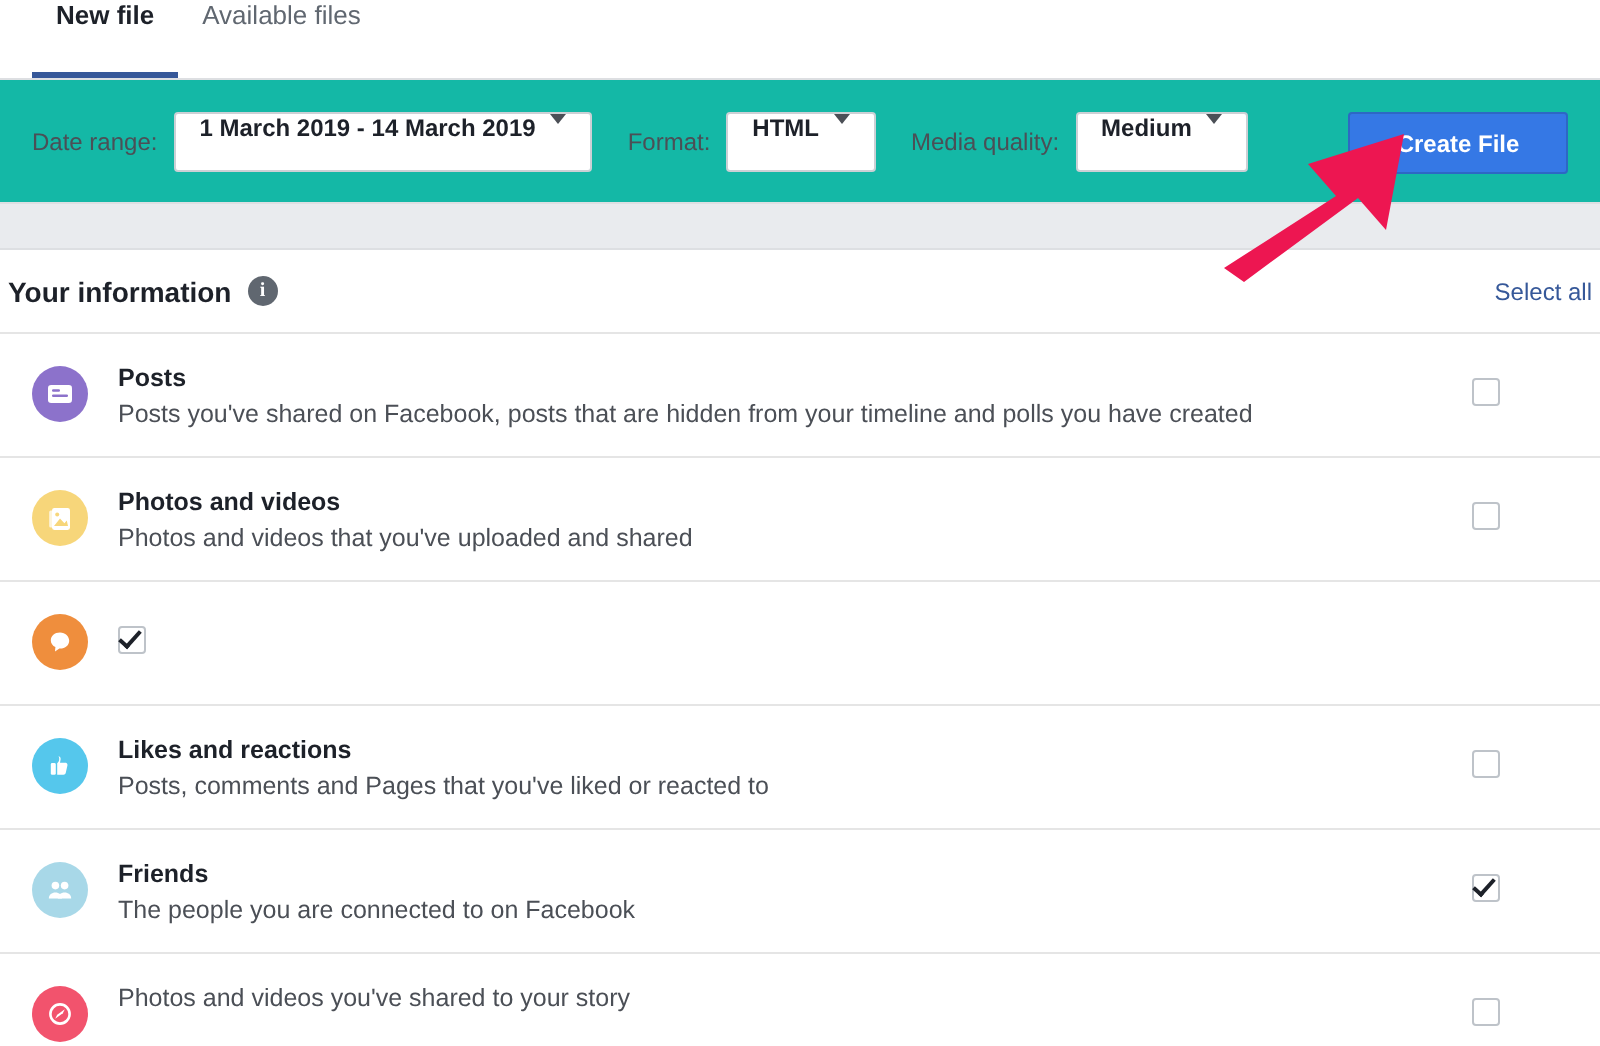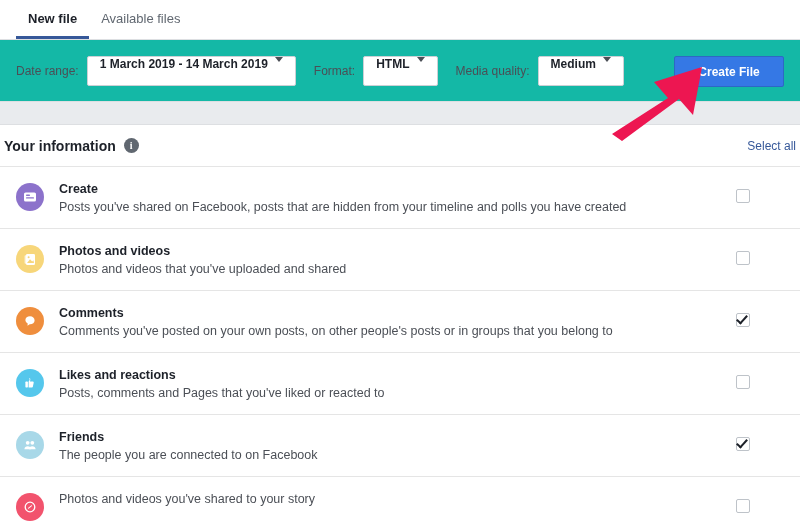--- a/index.html
+++ b/index.html
@@ -21,21 +21,21 @@
     height: 40px;
     background: #ffffff;
     border-bottom: 1px solid #dddfe2;
     display: flex;
     align-items: stretch;
     padding-left: 16px;
     box-sizing: border-box;
   }
   .tab {
     display: flex;
-    align-items: center;
+    align-items: flex-start;
     padding: 0 12px;
     font-size: 13px;
     color: #606770;
     box-sizing: border-box;
     border-bottom: 3px solid transparent;
     cursor: pointer;
     white-space: nowrap;
   }
   .tab.active {
     color: #1d2129;
@@ -265,21 +265,21 @@
 
   <div class="row">
     <div class="row-icon" style="background:#8c72cb">
       <svg width="16" height="16" viewBox="0 0 16 16" aria-hidden="true">
         <rect x="2" y="3.5" width="12" height="9" rx="1.6" fill="#ffffff"></rect>
         <rect x="4" y="5.6" width="4" height="1.3" rx="0.6" fill="#8c72cb"></rect>
         <rect x="4" y="8.2" width="8" height="1.3" rx="0.6" fill="#8c72cb"></rect>
       </svg>
     </div>
     <div class="row-text">
-      <div class="row-title">Create</div>
+      <div class="row-title">Posts</div>
       <div class="row-desc">Posts you've shared on Facebook, posts that are hidden from your timeline and polls you have created</div>
     </div>
     <div class="row-check"></div>
   </div>
 
   <div class="row">
     <div class="row-icon" style="background:#f7d67a">
       <svg width="16" height="16" viewBox="0 0 16 16" aria-hidden="true">
         <rect x="4" y="3" width="9" height="11" rx="1.2" fill="#ffffff"></rect>
         <rect x="2.6" y="4.2" width="2" height="8.6" rx="0.8" fill="#ffffff" opacity="0.75"></rect>
@@ -292,24 +292,20 @@
       <div class="row-desc">Photos and videos that you've uploaded and shared</div>
     </div>
     <div class="row-check"></div>
   </div>
 
   <div class="row">
     <div class="row-icon" style="background:#ef8e3d">
       <svg width="16" height="16" viewBox="0 0 16 16" aria-hidden="true">
         <path d="M8 3.2c-2.7 0-4.6 1.7-4.6 3.9 0 1.5.9 2.8 2.3 3.4l-.2 2.3 2.2-1.5c.1 0 .2 0 .3 0 2.7 0 4.6-1.7 4.6-3.9S10.7 3.2 8 3.2z" fill="#ffffff"></path>
       </svg>
-    </div>
-    <div class="row-text">
-      <div class="row-title">Comments</div>
-      <div class="row-desc">Comments you've posted on your own posts, on other people's posts or in groups that you belong to</div>
     </div>
     <div class="row-check checked"></div>
   </div>
 
   <div class="row">
     <div class="row-icon" style="background:#55c7ec">
       <svg width="16" height="16" viewBox="0 0 16 16" aria-hidden="true">
         <path d="M7.1 3.1c.9 0 1.3.7 1.2 1.6l-.3 1.7h2.6c.8 0 1.3.6 1.1 1.4l-.8 3.6c-.1.6-.6 1-1.2 1H6.6V6.6c.5-.5.9-1.1 1-1.9.1-.8-.2-1.6-.5-1.6z" fill="#ffffff"></path>
         <rect x="3.4" y="6.5" width="2.5" height="5.9" rx="0.7" fill="#ffffff"></rect>
       </svg>

